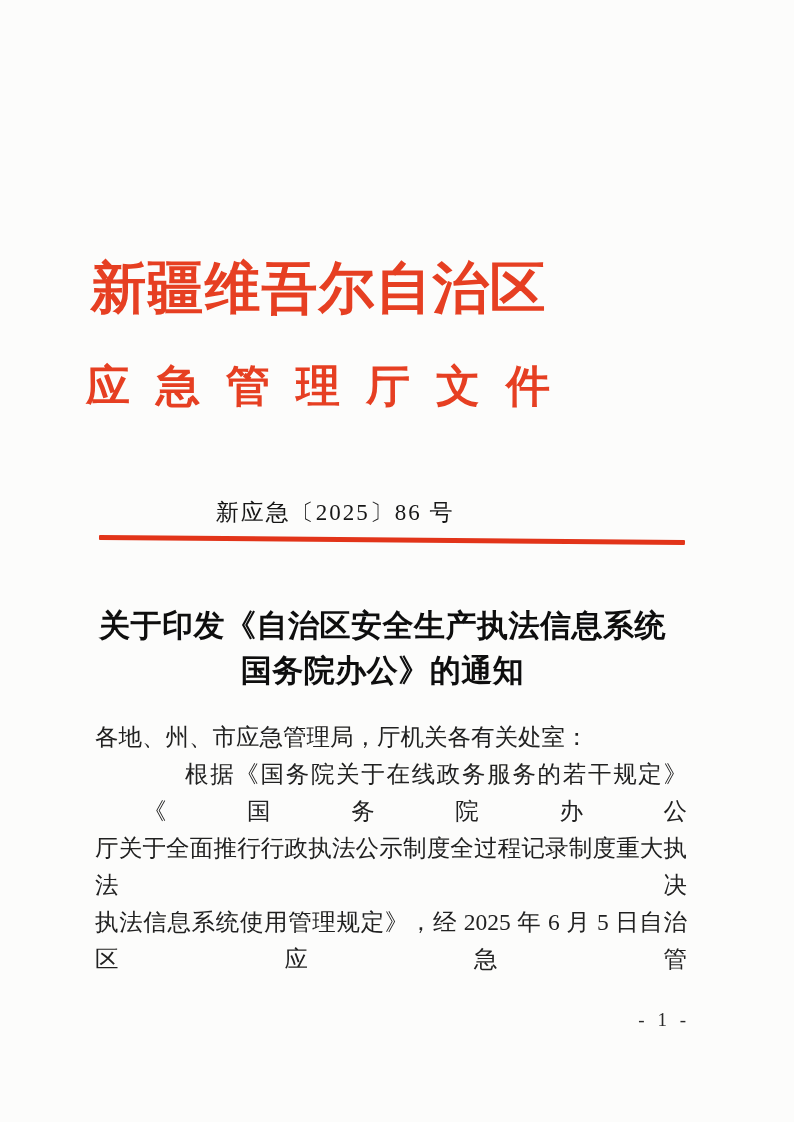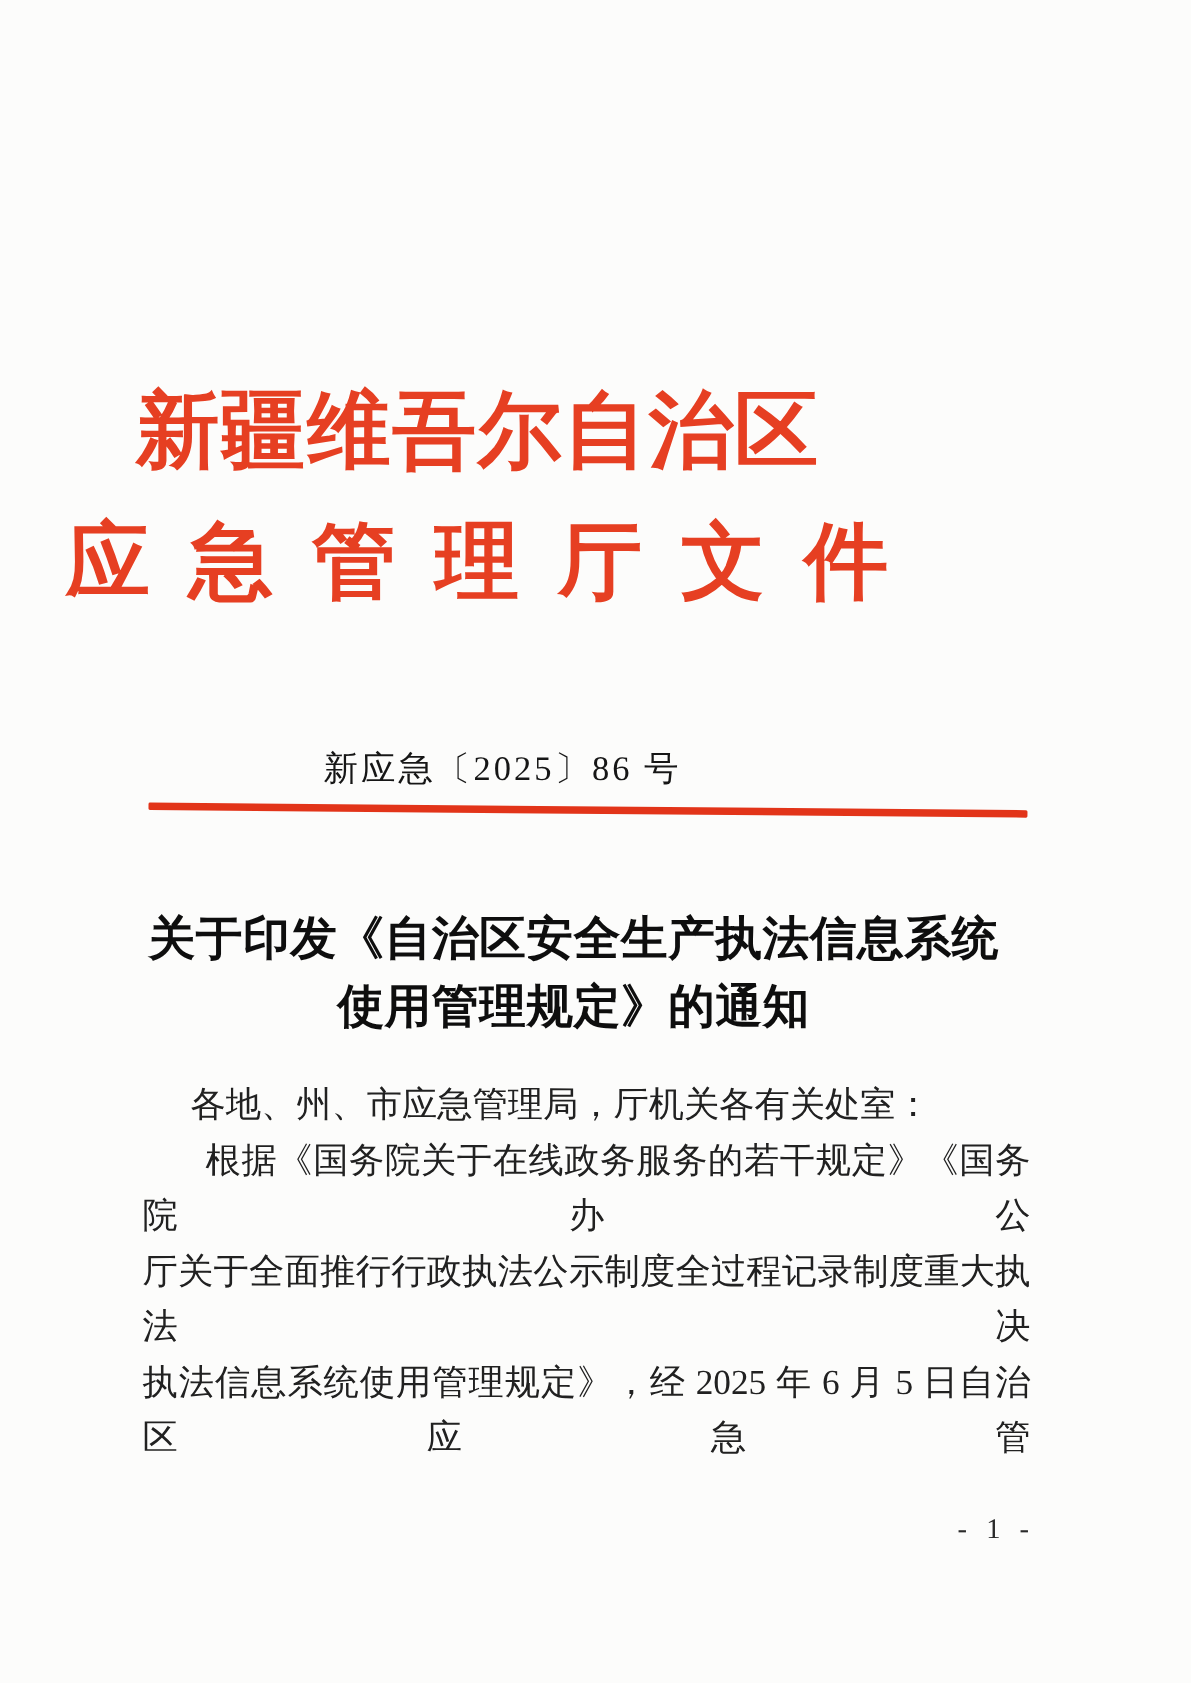--- a/index.html
+++ b/index.html
@@ -17,25 +17,25 @@
     text-align:center;
     font-weight:bold;
   }
   .lh-line1{
     font-size:56px;
     line-height:72px;
     letter-spacing:1px;
     text-indent:1px;
   }
   .lh-line2{
-    font-size:56px;
+    font-size:44px;
     line-height:72px;
     letter-spacing:26px;
     text-indent:26px;
-    margin-top:15px;
+    margin-top:27px;
   }
   
   .doc-number{
     position:absolute;left:0;top:499px;width:670px;
     text-align:center;
     font-size:23px;
     line-height:28px;
     letter-spacing:2px;
     color:#161616;
   }
@@ -60,28 +60,28 @@
   
   .body-block{
     position:absolute;left:95px;top:719px;width:592px;
     font-size:23.5px;
     line-height:37px;
     color:#212121;
   }
   .salutation{
     text-align:left;
     white-space:nowrap;
-    margin-left:32px;
   }
   .para-line{
     text-align:justify;
     text-align-last:justify;
   }
   .para-line.indent{
     text-indent:42px;
+    margin-left:48px;
   }
   
   .page-number{
     position:absolute;top:1008px;right:104px;
     font-size:19px;
     line-height:24px;
     letter-spacing:4px;
     color:#2a2a2a;
   }
 </style>
@@ -94,21 +94,21 @@
     <div class="lh-line1">新疆维吾尔自治区</div>
     <div class="lh-line2">应急管理厅文件</div>
   </div>
 
   <div class="doc-number">新应急〔2025〕86 号</div>
 
   <div class="red-line" style="background: rgb(226, 52, 25);"></div>
 
   <div class="doc-title">
     <div>关于印发《自治区安全生产执法信息系统</div>
-    <div>使用管理规定》的通知</div>
+    <div>国务院办公》的通知</div>
   </div>
 
   <div class="body-block">
     <div class="salutation">各地、州、市应急管理局，厅机关各有关处室：</div>
     <div class="para-line indent">根据《国务院关于在线政务服务的若干规定》《国务院办公</div>
     <div class="para-line">厅关于全面推行行政执法公示制度全过程记录制度重大执法决</div>
     <div class="para-line">执法信息系统使用管理规定》，经 2025 年 6 月 5 日自治区应急管</div>
 
   </div>
 

